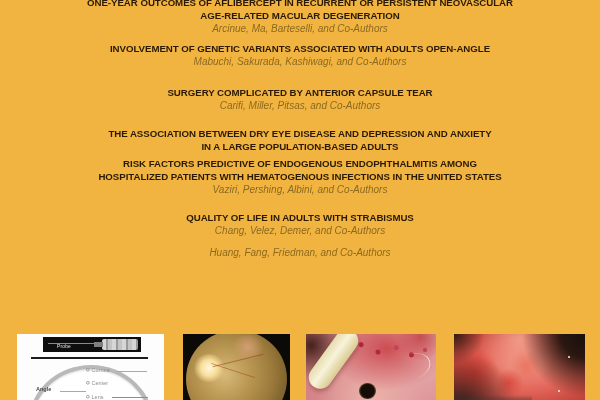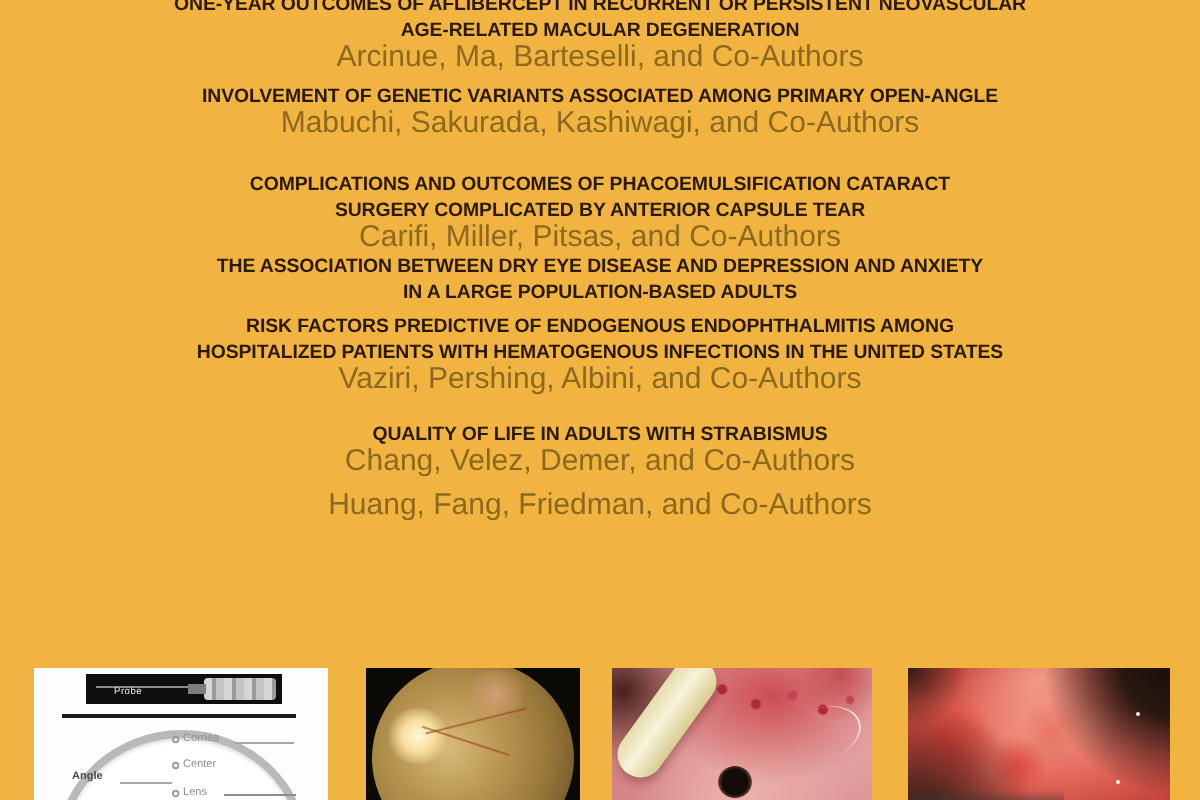--- a/index.html
+++ b/index.html
@@ -21,23 +21,24 @@
   .t{
     color:var(--title);
     font-weight:bold;
     font-size:9.7px;
     letter-spacing:-0.05px;
     line-height:12.8px;
     white-space:nowrap;
   }
   .a{
     color:var(--author);
-    font-size:15px;
+    font-size:10px;
     line-height:12.5px;
     white-space:nowrap;
+    font-style:italic;
   }
   .b1{top:-3px;} .b2{top:43px;} .b3{top:87px;} .b4{top:128px;}
   .b5{top:158px;} .b6{top:212px;} .b7{top:247px;}
 
   
   .thumb{position:absolute;top:334px;height:72px;overflow:hidden;}
   .th1{left:17px;width:147px;background:#fdfdfd;}
   .th2{left:183px;width:107px;background:#0b0a06;}
   .th3{left:306px;width:130px;}
   .th4{left:454px;width:131px;}
@@ -149,26 +150,25 @@
 
 <div class="toc">
 
   <div class="entry b1">
     <div class="t">ONE-YEAR OUTCOMES OF AFLIBERCEPT IN RECURRENT OR PERSISTENT NEOVASCULAR</div>
     <div class="t">AGE-RELATED MACULAR DEGENERATION</div>
     <div class="a">Arcinue, Ma, Barteselli, and Co-Authors</div>
   </div>
 
   <div class="entry b2">
-    <div class="t">INVOLVEMENT OF GENETIC VARIANTS ASSOCIATED AMONG PRIMARY OPEN-ANGLE</div>
+    <div class="t">INVOLVEMENT OF GENETIC VARIANTS ASSOCIATED WITH ADULTS OPEN-ANGLE</div>
     <div class="a">Mabuchi, Sakurada, Kashiwagi, and Co-Authors</div>
   </div>
 
   <div class="entry b3">
-    <div class="t">COMPLICATIONS AND OUTCOMES OF PHACOEMULSIFICATION CATARACT</div>
     <div class="t">SURGERY COMPLICATED BY ANTERIOR CAPSULE TEAR</div>
     <div class="a">Carifi, Miller, Pitsas, and Co-Authors</div>
   </div>
 
   <div class="entry b4">
     <div class="t">THE ASSOCIATION BETWEEN DRY EYE DISEASE AND DEPRESSION AND ANXIETY</div>
     <div class="t">IN A LARGE POPULATION-BASED ADULTS</div>
   </div>
 
   <div class="entry b5">

